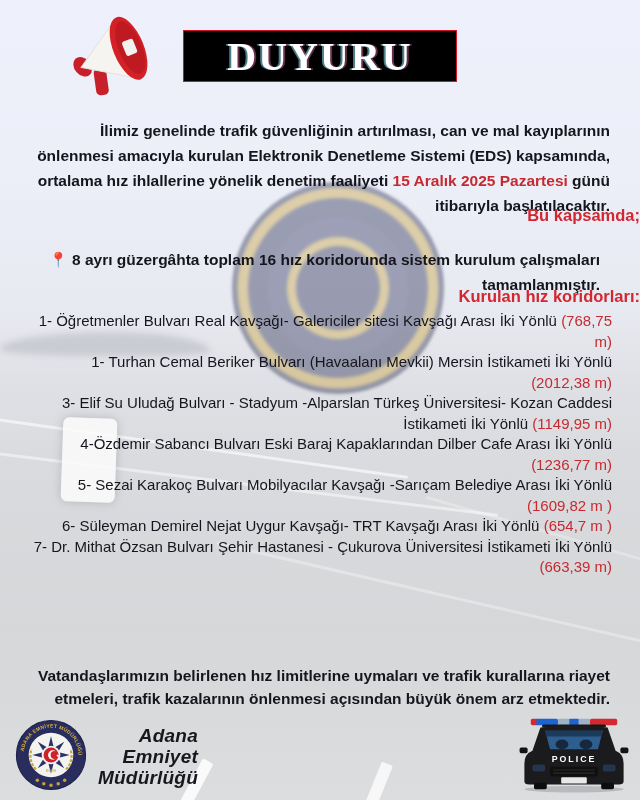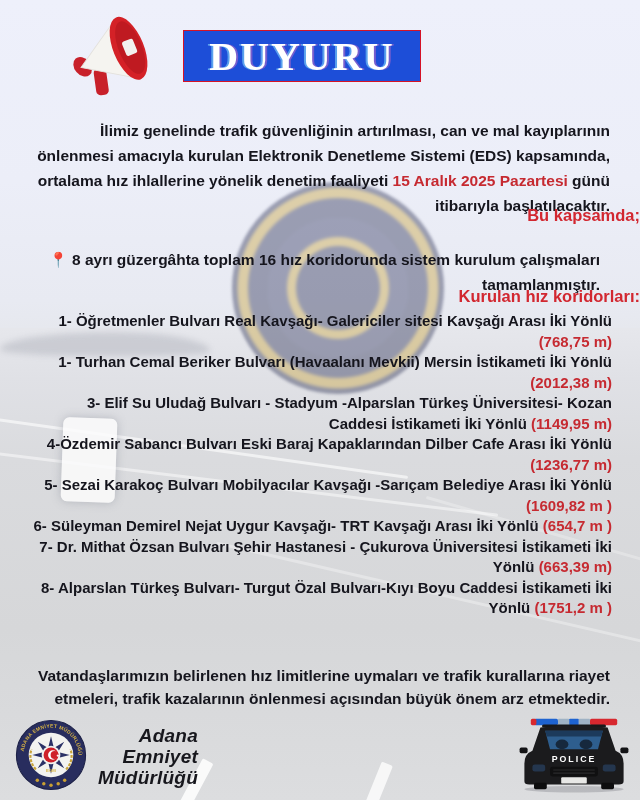--- a/index.html
+++ b/index.html
@@ -26,35 +26,35 @@
   .truck{left:62px;top:418px;width:54px;height:84px;background:rgba(251,251,252,.85);
     border-radius:6px;transform:rotate(2deg);box-shadow:0 0 10px rgba(110,115,130,.35);}
   
   .watermark{left:232px;top:182px;width:212px;height:212px;border-radius:50%;
     opacity:.40;filter:blur(1.5px);
     background:radial-gradient(circle,
       #23284f 0 27%, #caa43a 29% 33%, #2a2f5a 35% 47%, #23284f 47% 59%,
       #c9a237 61% 66%, #1f2449 68% 77%, #b8922f 78% 82%, #212650 83% 100%);}
   
   .megaphone{left:58px;top:6px;width:108px;height:94px;}
-  .banner{left:183px;top:30px;width:238px;height:52px;background:#1d4ed8;
+  .banner{left:183px;top:30px;width:274px;height:52px;background:#000000;
     display:flex;align-items:center;justify-content:center;box-shadow:0 0 0 1px #d51226 inset;}
   .banner-title{font-family:"Liberation Serif","DejaVu Serif",serif;font-size:40px;font-weight:600;
     color:#ffffff;letter-spacing:2px;
     text-shadow:-2px 0 rgba(140,230,255,.55),2px 0 rgba(255,120,190,.40);}
   
   .center{text-align:right;}
   .red{color:#c62a31;}
   .redhead{color:#d22730;}
   .intro{top:102px;left:30px;width:580px;font-size:15.5px;line-height:25px;font-weight:bold;}
   .scope-head{top:206px;left:0;width:640px;font-size:16.5px;font-weight:bold;}
   .scope-text{top:231px;left:40px;width:560px;font-size:15.5px;line-height:25px;font-weight:bold;}
   .pin{font-size:15px;}
   .corridors-head{top:287px;left:0;width:640px;font-size:16.5px;font-weight:bold;}
-  .corridor-list{top:311px;left:28px;width:584px;font-size:15px;line-height:20.5px;font-weight:bold;}
+  .corridor-list{top:311px;left:28px;width:584px;font-size:15px;line-height:20.5px;font-weight:normal;}
   .closing{top:648px;left:30px;width:580px;font-size:15.5px;line-height:23px;font-weight:bold;}
   
   .footer-logo{left:15px;top:719px;width:72px;height:72px;}
   .footer-org{left:98px;top:725px;font-size:19px;line-height:21px;font-weight:800;
     font-style:italic;color:#17171d;letter-spacing:.2px;text-align:right;}
   .police-car{left:518px;top:710px;width:112px;height:88px;}
 </style>
 </head>
 <body>
 
@@ -93,21 +93,20 @@
 
 <div class="abs corridors-head center redhead">Kurulan hız koridorları:</div>
 <div class="abs corridor-list center">
   <div class="corridor-item"><span>1- Öğretmenler Bulvarı Real Kavşağı- Galericiler sitesi Kavşağı Arası İki Yönlü</span> <span class="red">(768,75 m)</span></div>
   <div class="corridor-item"><span>1- Turhan Cemal Beriker Bulvarı (Havaalanı Mevkii) Mersin İstikameti İki Yönlü</span> <span class="red">(2012,38 m)</span></div>
   <div class="corridor-item"><span>3- Elif Su Uludağ Bulvarı - Stadyum -Alparslan Türkeş Üniversitesi- Kozan Caddesi İstikameti İki Yönlü</span> <span class="red">(1149,95 m)</span></div>
   <div class="corridor-item"><span>4-Özdemir Sabancı Bulvarı Eski Baraj Kapaklarından Dilber Cafe Arası İki Yönlü</span> <span class="red">(1236,77 m)</span></div>
   <div class="corridor-item"><span>5- Sezai Karakoç Bulvarı Mobilyacılar Kavşağı -Sarıçam Belediye Arası İki Yönlü</span> <span class="red">(1609,82 m )</span></div>
   <div class="corridor-item"><span>6- Süleyman Demirel Nejat Uygur Kavşağı- TRT Kavşağı Arası İki Yönlü</span> <span class="red">(654,7 m )</span></div>
   <div class="corridor-item"><span>7- Dr. Mithat Özsan Bulvarı Şehir Hastanesi - Çukurova Üniversitesi İstikameti İki Yönlü</span> <span class="red">(663,39 m)</span></div>
-  <div class="corridor-item"><span>8- Alparslan Türkeş Bulvarı- Turgut Özal Bulvarı-Kıyı Boyu Caddesi İstikameti İki Yönlü</span> <span class="red">(1751,2 m )</span></div>
 </div>
 
 <p class="abs closing center"><span>Vatandaşlarımızın belirlenen hız limitlerine uymaları ve trafik kurallarına riayet etmeleri, trafik kazalarının önlenmesi açısından büyük önem arz etmektedir.</span><br></p>
 
 <div class="abs footer-logo">
   <svg viewBox="0 0 100 100" width="72" height="72">
     <defs>
         <path id="arcTop" d="M 12,50 A 38,38 0 1 1 88,50" fill="none"></path>
       </defs>
     <circle cx="50" cy="50" r="48" fill="#282d5e"></circle>

